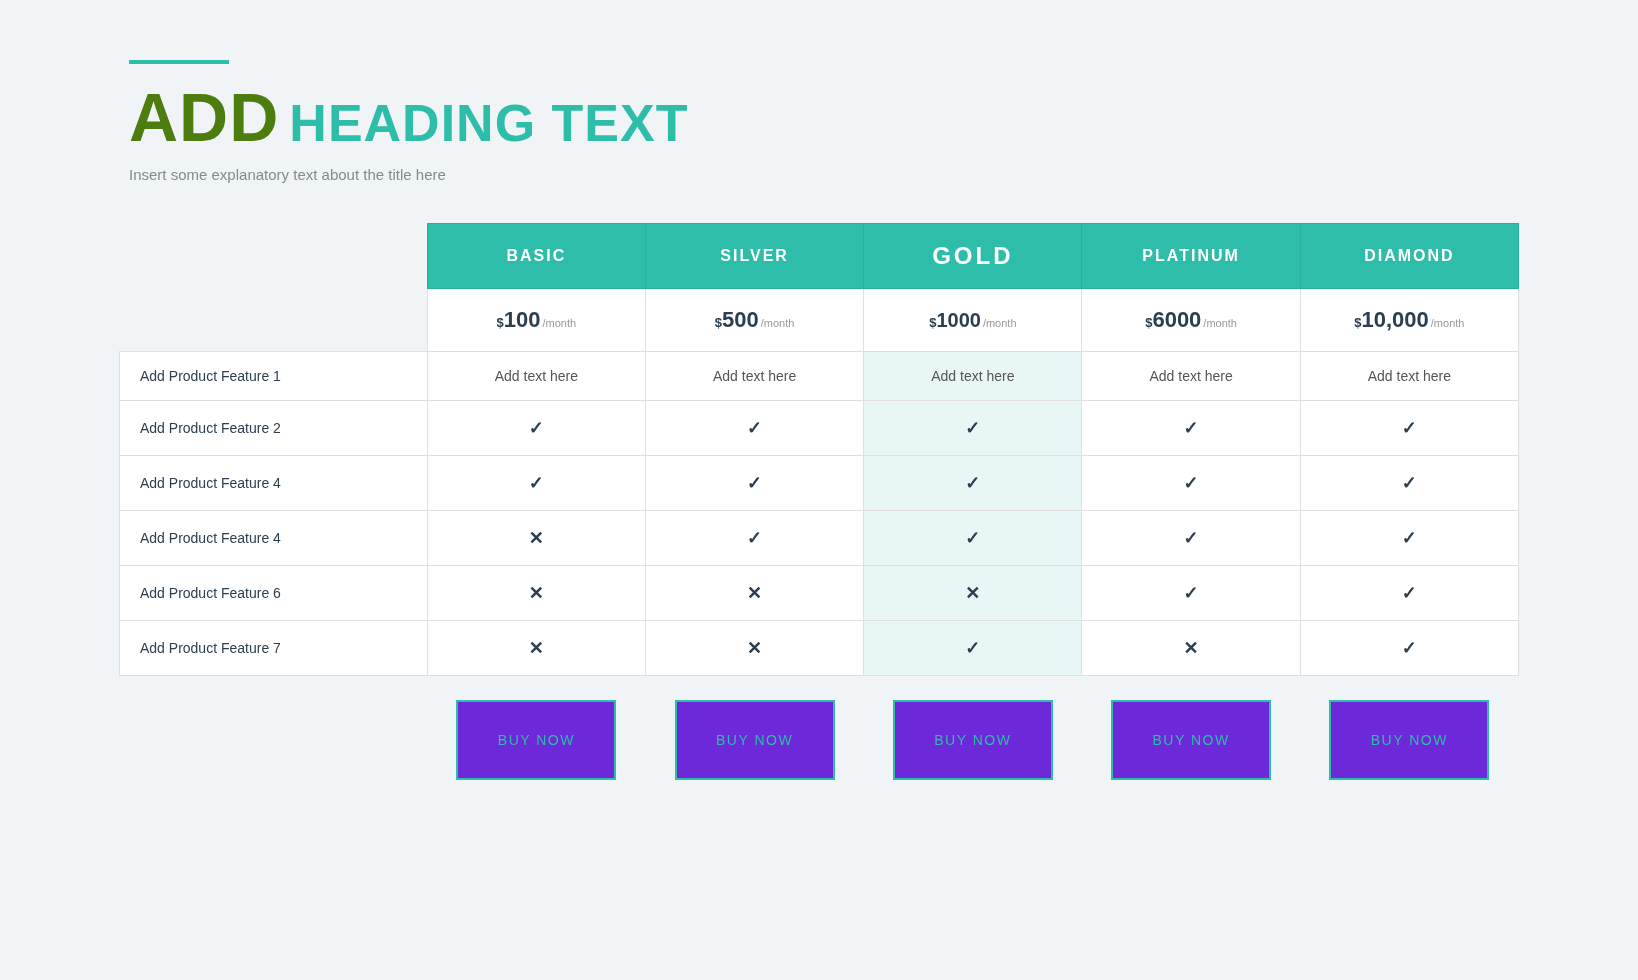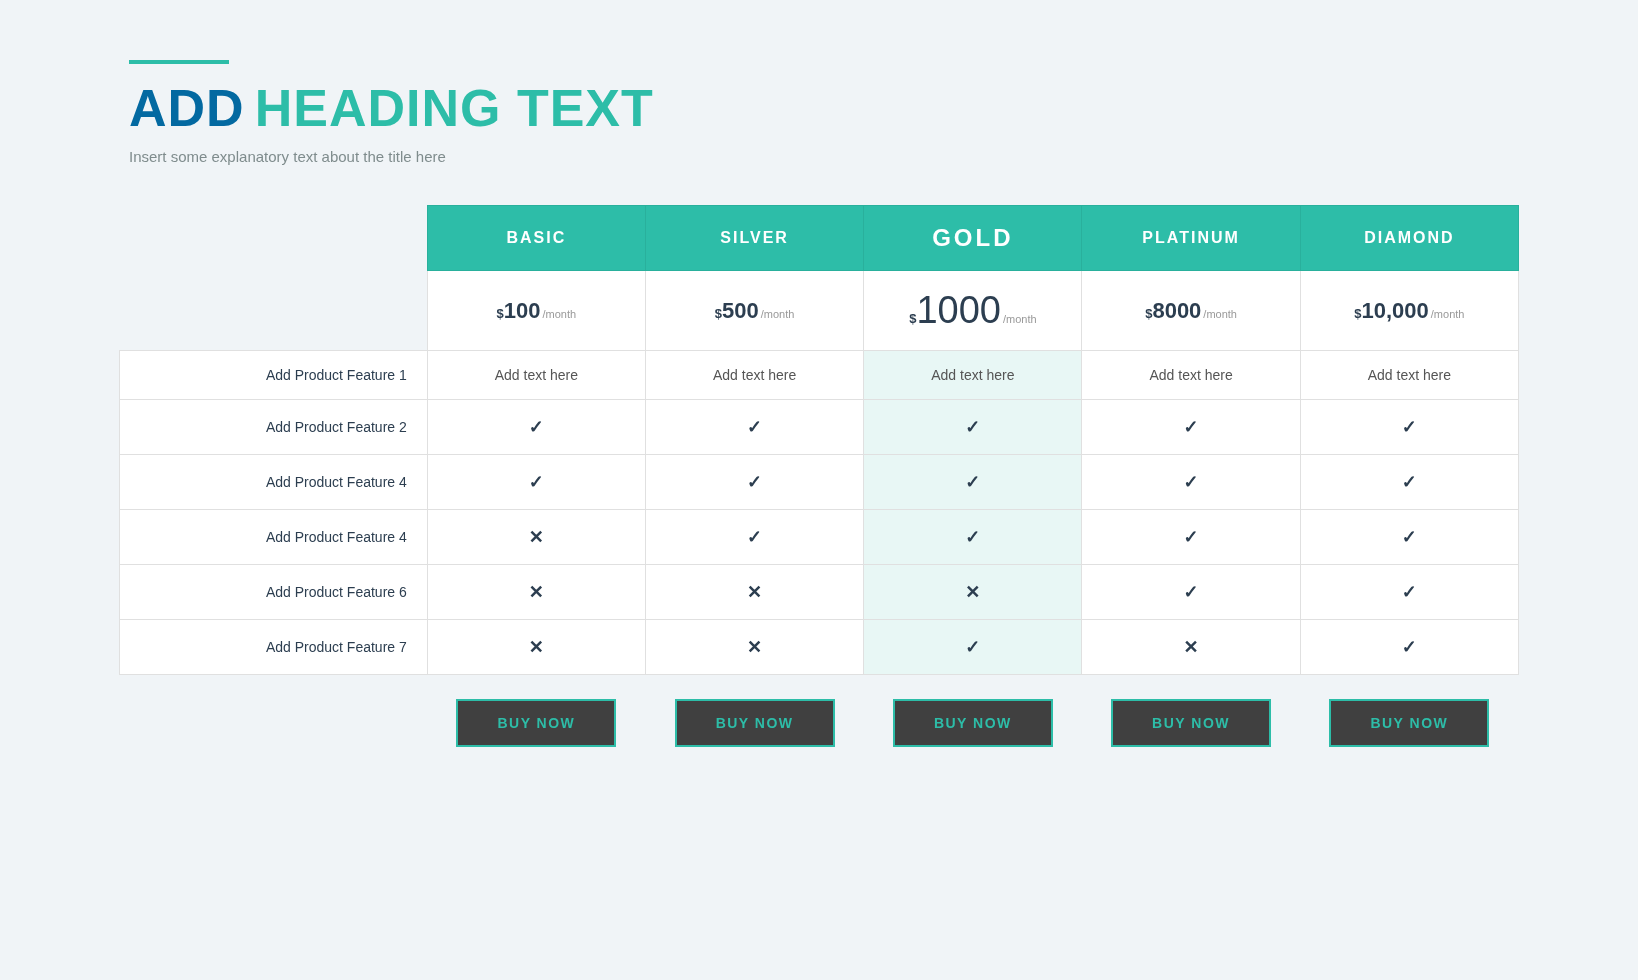--- a/index.html
+++ b/index.html
@@ -33,23 +33,23 @@
     }
 
     .heading-row {
       display: flex;
       align-items: baseline;
       gap: 10px;
       margin-bottom: 10px;
     }
 
     .heading-add {
-      font-size: 52px;
+      font-size: 68px;
       font-weight: 900;
-      color: #0369a1;
+      color: #4d7c0f;
       letter-spacing: 1px;
     }
 
     .heading-text {
       font-size: 52px;
       font-weight: 900;
       color: #2dbda8;
       letter-spacing: 1px;
       text-align: center;
     }
@@ -128,38 +128,38 @@
       vertical-align: super;
     }
 
     .price-amount {
       font-size: 22px;
       font-weight: 700;
       color: #2c3e50;
     }
 
     .price-amount-gold {
-      font-size: 38px;
-      font-weight: 400;
+      font-size: 20px;
+      font-weight: 700;
     }
 
     .price-period {
       font-size: 11px;
       color: #999;
       margin-left: 2px;
     }
 
     
     .feature-row td {
       padding: 16px 20px;
       border: 1px solid #e0e0e0;
       background: white;
       font-size: 14px;
       color: #2c3e50;
-      text-align: right;
+      text-align: left;
     }
 
     .feature-row td:not(:first-child) {
       text-align: center;
       color: #555;
       font-size: 14px;
     }
 
     .feature-row td.gold-col {
       background: #e8f7f5;
@@ -190,28 +190,28 @@
       border: none;
       background: transparent;
     }
 
     .buy-row td:first-child {
       background: transparent;
     }
 
     .buy-btn {
       display: inline-block;
-      padding: 14px 24px;
+      padding: 30px 24px;
       border: 2px solid #2dbda8;
       color: #2dbda8;
       font-size: 14px;
-      font-weight: 700;
+      font-weight: 400;
       letter-spacing: 1.5px;
       text-transform: uppercase;
-      background: #404040;
+      background: #6d28d9;
       cursor: pointer;
       width: 100%;
       max-width: 160px;
       transition: background 0.2s, color 0.2s;
     }
   </style>
 </head>
 <body>
 
 <div class="page-wrapper">
@@ -266,21 +266,21 @@
           <td>
             <div class="price-cell">
               <sup class="price-dollar">$</sup>
               <span class="price-amount price-amount-gold">1000</span>
               <span class="price-period">/month</span>
             </div>
           </td>
           <td>
             <div class="price-cell">
               <sup class="price-dollar">$</sup>
-              <span class="price-amount">8000</span>
+              <span class="price-amount">6000</span>
               <span class="price-period">/month</span>
             </div>
           </td>
           <td>
             <div class="price-cell">
               <sup class="price-dollar">$</sup>
               <span class="price-amount">10,000</span>
               <span class="price-period">/month</span>
             </div>
           </td>

